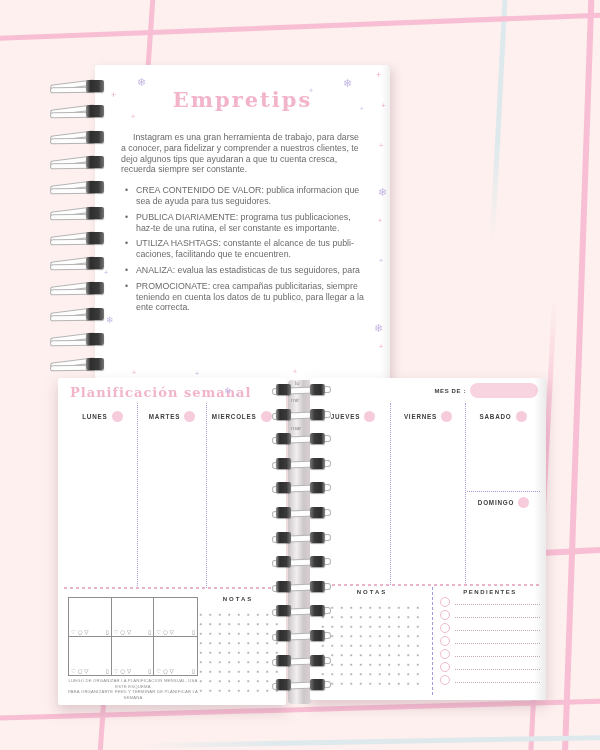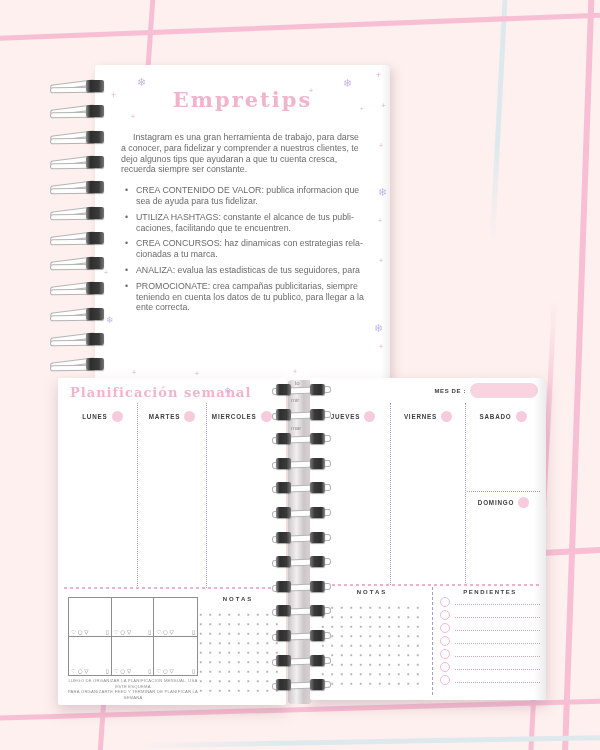--- a/index.html
+++ b/index.html
@@ -109,23 +109,23 @@
   <div class="bgline v4"></div>
   <div class="bgline bg-pink h1"></div>
   <div class="bgline bg-pink h2"></div>
   <div class="bgline bg-pink h3"></div>
   <div class="bgline h4"></div>
 
   <div class="page-top">
     <h1 class="tips-title">Empretips</h1>
     <p class="tips-intro">Instagram es una gran herramienta de trabajo, para darse a conocer, para fidelizar y comprender a nuestros clientes, te dejo algunos tips que ayudaran a que tu cuenta cresca, recuerda siempre ser constante.</p>
     <ul class="tips-list" id="tipsList">
-        <li>CREA CONTENIDO DE VALOR: publica informacion que sea de ayuda para tus fidelizar.</li>
+        <li>CREA CONTENIDO DE VALOR: publica informacion que sea de ayuda para tus seguidores.</li>
+        <li>PUBLICA DIARIAMENTE: programa tus publicaciones, haz-te de una rutina, el ser constante es importante.</li>
         <li>UTILIZA HASHTAGS: constante el alcance de tus publi-caciones, facilitando que te encuentren.</li>
-        <li>CREA CONCURSOS: haz dinamicas con estrategias rela-cionadas a tu marca.</li>
         <li>ANALIZA: evalua las estadisticas de tus seguidores, para</li>
         <li>PROMOCIONATE: crea campañas publicitarias, siempre teniendo en cuenta los datos de tu publico, para llegar a la ente correcta.</li>
       </ul>
     <div id="sparkleLayer">
         <span class="sp purple" style="left: 42px; top: 12px; font-size: 11px;">❄</span>
         <span class="sp pink" style="left: 16px; top: 26px; font-size: 9px;">+</span>
         <span class="sp pink" style="left: 36px; top: 48px; font-size: 7px;">+</span>
         <span class="sp purple" style="left: 248px; top: 13px; font-size: 11px;">❄</span>
         <span class="sp pink" style="left: 281px; top: 6px; font-size: 9px;">+</span>
         <span class="sp purple" style="left: 214px; top: 22px; font-size: 7px;">+</span>

